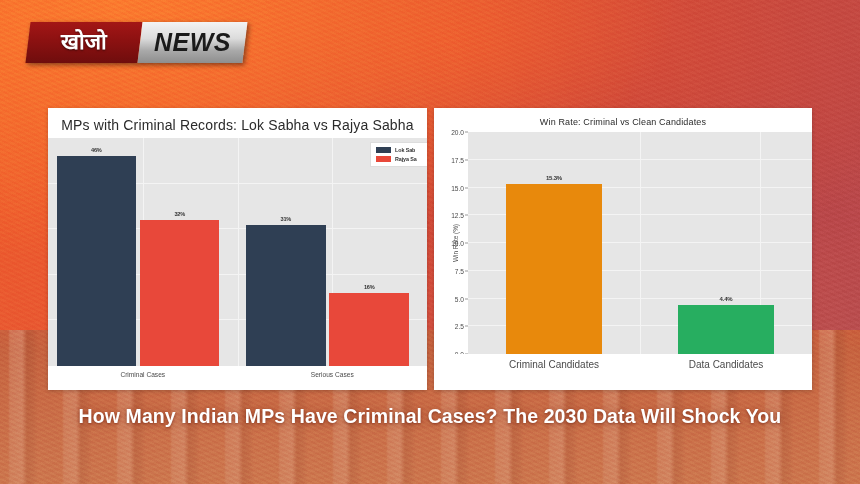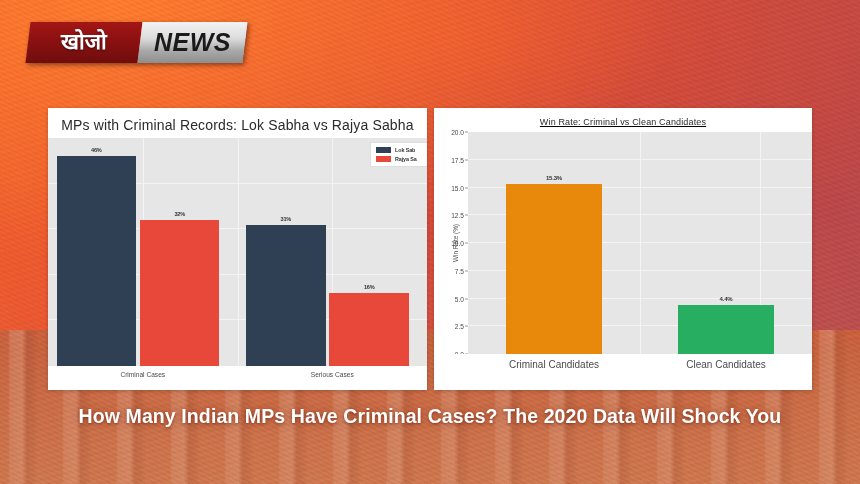--- a/index.html
+++ b/index.html
@@ -49,21 +49,21 @@
   .logo-news{display:flex;align-items:center;justify-content:center;padding:0 14px;
     background:linear-gradient(180deg,#f3f3f3 0%,#dcdcdc 40%,#a9a9a9 70%,#8e8e8e 100%);
     color:#1a1a1a;font-size:25px;font-weight:700;font-style:italic;line-height:1;
     letter-spacing:.5px;}
   .logo-news span{transform:skewX(7deg);display:inline-block;}
 
   
   .panel{position:absolute;background:#ffffff;overflow:hidden;
     box-shadow:0 1px 4px rgba(0,0,0,.22);}
   #panel1{left:48px;top:108px;width:379px;height:282px;}
-  #panel2{left:434px;top:108px;width:378px;height:282px;text-decoration:underline;}
+  #panel2{left:434px;top:108px;width:378px;height:282px;}
 
   .chart-title{text-align:center;font-size:8.6px;color:#2b2b2b;
     padding-top:9px;padding-bottom:5px;font-weight:400;letter-spacing:.15px;}
   #panel1 .chart-title{font-size:14px;}
   #panel2 .chart-title{font-size:9px;}
 
   .plot-wrap{position:relative;}
   .plot{position:relative;background:#e6e6e6;}
   #plot1{margin:0 0 0 0;height:228px;}
   #plot2{height:222px;}
@@ -195,19 +195,19 @@
           <div class="vgridline" style="left: 172px;"></div>
           <div class="vgridline" style="left: 292.4px;"></div>
           <div class="bar" style="left: 37.84px; width: 96.32px; height: 169.83px; background: rgb(232, 137, 12);"></div>
           <div class="bar-label" style="left: 56px; bottom: 172.83px;">15.3%</div>
           <div class="bar" style="left: 209.84px; width: 96.32px; height: 48.84px; background: rgb(39, 174, 96);"></div>
           <div class="bar-label" style="left: 228px; bottom: 51.84px;">4.4%</div>
         </div>
     </div>
     <div class="xaxis" id="xaxis2">
         <div class="xtick" style="left: 60px;">Criminal Candidates</div>
-        <div class="xtick" style="left: 232px;">Clean Candidates</div>
+        <div class="xtick" style="left: 232px;">Data Candidates</div>
       </div>
   </div>
 
-  <div class="caption">How Many Indian MPs Have Criminal Cases? The 2020 Data Will Shock You</div>
+  <div class="caption">How Many Indian MPs Have Criminal Cases? The 2030 Data Will Shock You</div>
 
 </div>
 
 </body></html>

